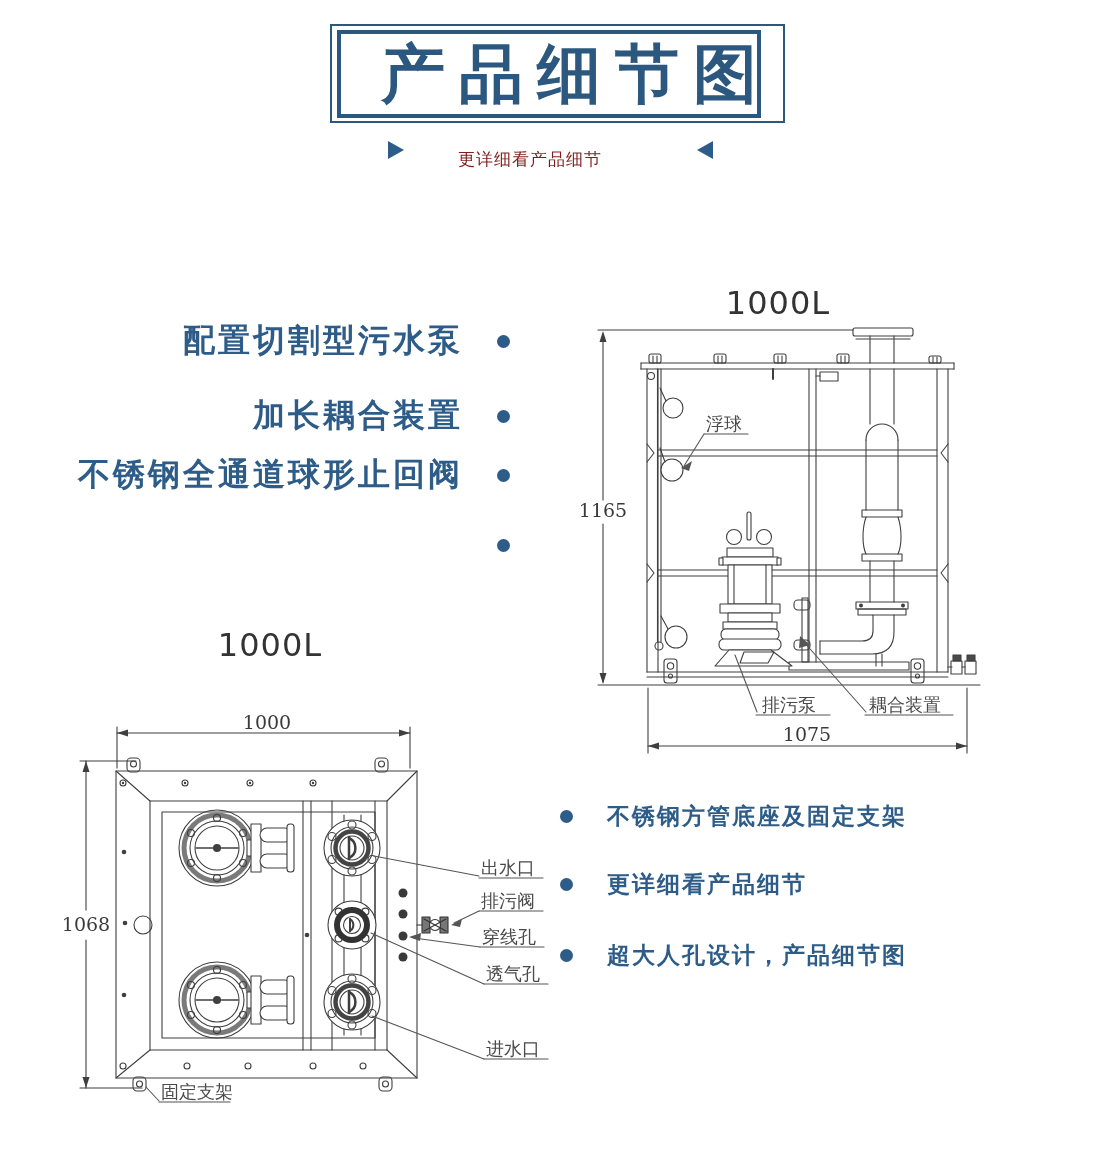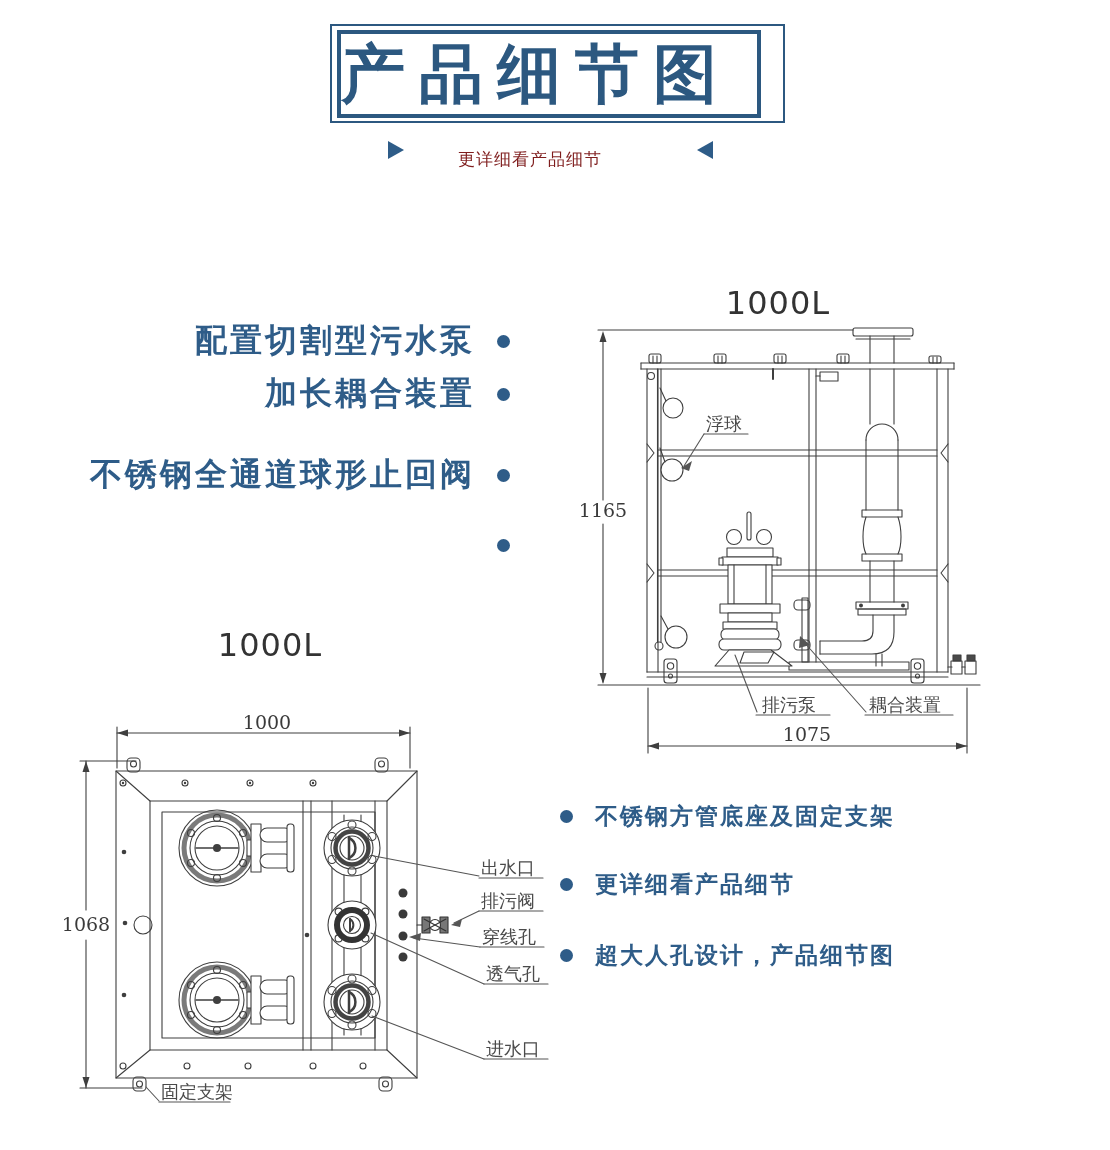--- a/index.html
+++ b/index.html
@@ -3,31 +3,31 @@
 <meta charset="utf-8">
 <style>
   html,body{margin:0;padding:0;background:#ffffff;}
   #canvas{position:relative;width:1110px;height:1150px;background:#ffffff;overflow:hidden;
           font-family:"Liberation Sans",sans-serif;}
   
   .title-outer{position:absolute;left:330px;top:24px;width:455px;height:99px;
                border:2px solid #2c5880;box-sizing:border-box;}
   .title-main{position:absolute;left:337px;top:30px;width:424px;height:88px;
               border:4px solid #2c5880;box-sizing:border-box;
-              display:flex;align-items:center;justify-content:flex-start;background:#fff;}
+              display:flex;align-items:center;justify-content:flex-end;background:#fff;}
   .title-text{font-size:64px;font-weight:700;color:#2c5880;letter-spacing:14px;margin-right:-14px;
               white-space:nowrap;}
   
   .subtitle-text{position:absolute;left:458px;top:148px;font-size:17px;letter-spacing:1px;
                  color:#7f1d1d;white-space:nowrap;}
   .tri{position:absolute;width:0;height:0;border-top:9px solid transparent;border-bottom:9px solid transparent;}
   .tri-right{left:388px;top:141px;border-left:16px solid #2e5c88;}
   .tri-left{left:697px;top:141px;border-right:16px solid #2e5c88;}
   
-  .feat{position:absolute;display:flex;align-items:center;gap:22px;white-space:nowrap;}
+  .feat{position:absolute;display:flex;align-items:center;gap:34px;white-space:nowrap;}
   .feat-label{font-weight:700;color:#2e5c88;letter-spacing:3px;}
   .feat-left{left:60px;width:450px;justify-content:flex-end;}
   .feat-left .feat-label{font-size:32px;}
   .feat-right{left:560px;}
   .feat-right .feat-label{font-size:23px;letter-spacing:2px;}
   .dot{width:13px;height:13px;border-radius:50%;background:#2e5c88;flex:0 0 auto;}
   
   svg{position:absolute;overflow:visible;}
   svg text{font-family:"Liberation Sans",sans-serif;}
   .dimtxt{font-family:"DejaVu Serif",serif;fill:#3a3a3a;font-size:19px;}
@@ -45,21 +45,21 @@
   </div>
 
   <div class="tri tri-right"></div>
   <span class="subtitle-text">更详细看产品细节</span>
   <div class="tri tri-left"></div>
 
   <div class="feat feat-left" style="top:319px">
     <span class="feat-label">配置切割型污水泵</span>
     <span class="dot"></span>
   </div>
-  <div class="feat feat-left" style="top:372px">
+  <div class="feat feat-left" style="top:394px">
     <span class="feat-label">加长耦合装置</span>
     <span class="dot"></span>
   </div>
   <div class="feat feat-left" style="top:453px">
     <span class="feat-label">不锈钢全通道球形止回阀</span>
     <span class="dot"></span>
   </div>
   <div class="feat feat-left" style="top:539px">
     <span class="dot"></span>
   </div>

